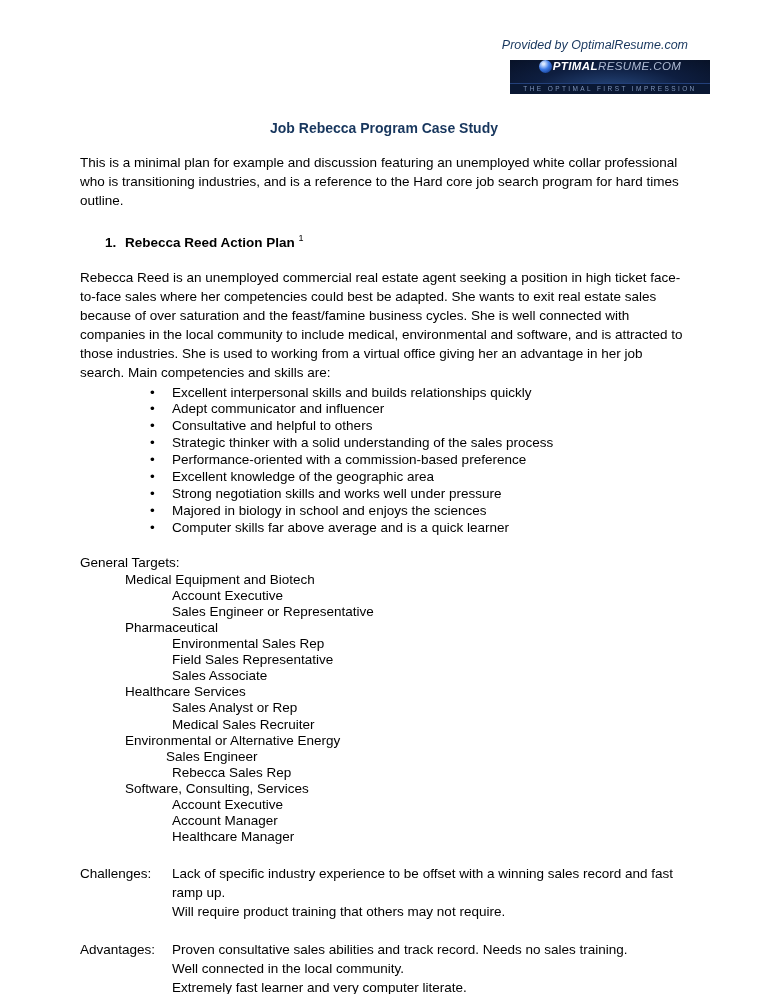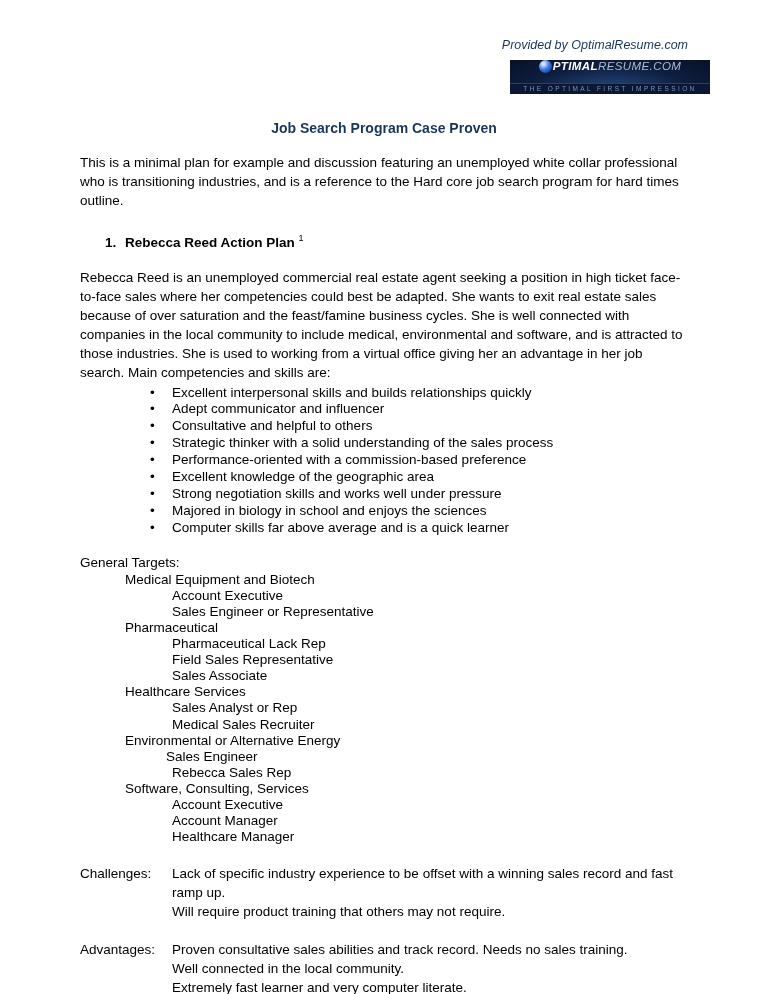--- a/index.html
+++ b/index.html
@@ -69,21 +69,21 @@
 
   <div class="logo">
     <div class="logo-main">
       <span class="logo-o"></span>
         <span class="logo-bold">PTIMAL</span>
         <span class="logo-rest">RESUME.COM</span>
     </div>
     <div class="logo-tagline">THE OPTIMAL FIRST IMPRESSION</div>
   </div>
 
-  <div class="doc-title">Job Search Program Case Proven</div>
+  <div class="doc-title">Job Rebecca Program Case Study</div>
 
   <div class="para">
     <span>This is a minimal plan for example and discussion featuring an unemployed white collar professional who is transitioning industries, and is a reference to the </span><span class="doc-link">Hard core job search program for hard times</span><span> outline.</span>
   </div>
 
   <div class="section-heading">
     <span class="section-number">1.</span><span>Rebecca Reed Action Plan</span> <sup>1</sup>
   </div>
 
   <div class="para">Rebecca Reed is an unemployed commercial real estate agent seeking a position in high ticket face-to-face sales where her competencies could best be adapted.  She wants to exit real estate sales because of over saturation and the feast/famine business cycles.  She is well connected with companies in the local community to include medical, environmental and software, and is attracted to those industries.  She is used to working from a virtual office giving her an advantage in her job search.  Main competencies and skills are:</div>
@@ -101,21 +101,21 @@
   </ul>
 
   <div class="targets">
     <div class="targets-label">General Targets:</div>
 
     <div class="target-category">Medical Equipment and Biotech</div>
     <div class="target-role">Account Executive</div>
     <div class="target-role">Sales Engineer or Representative</div>
 
     <div class="target-category">Pharmaceutical</div>
-    <div class="target-role">Pharmaceutical Lack Rep</div>
+    <div class="target-role">Environmental Sales Rep</div>
     <div class="target-role">Field Sales Representative</div>
     <div class="target-role">Sales Associate</div>
 
     <div class="target-category">Healthcare Services</div>
     <div class="target-role">Sales Analyst or Rep</div>
     <div class="target-role">Medical Sales Recruiter</div>
 
     <div class="target-category">Environmental or Alternative Energy</div>
     <div class="target-role" style="margin-left:86px;">Sales Engineer</div>
     <div class="target-role">Rebecca Sales Rep</div>

